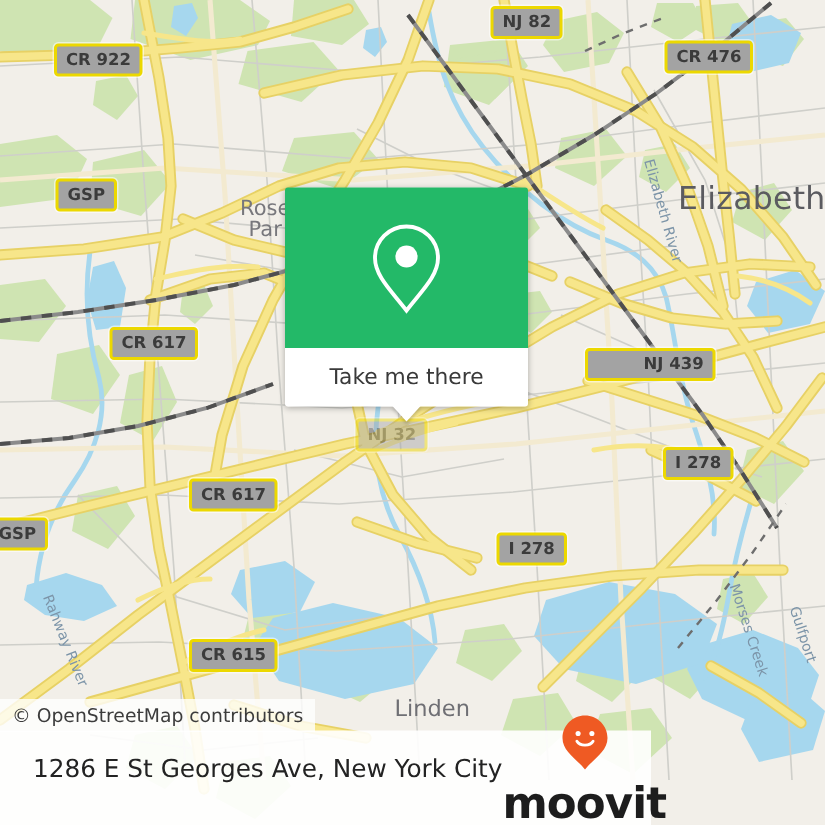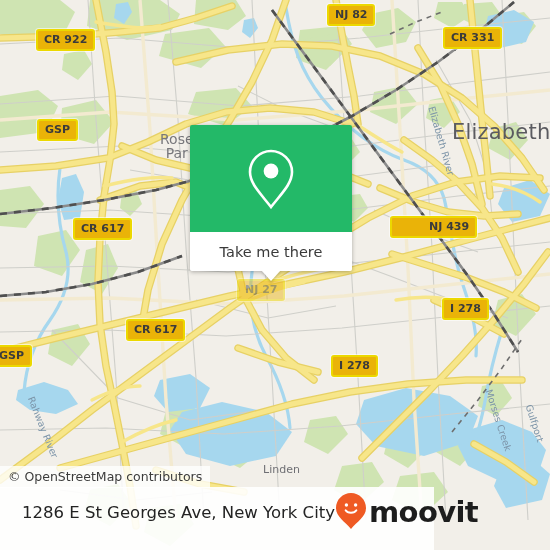--- a/index.html
+++ b/index.html
@@ -45,36 +45,36 @@
     color: #5b5b60;
     letter-spacing: .2px;
   }
   .place-mid {
     font-size: 14px;
     color: #77777c;
     text-align: center;
     line-height: 14px;
   }
   .place-small {
-    font-size: 11px;
+    font-size: 15px;
     color: #6f6f74;
   }
   .water-label {
     position: absolute;
     color: #7c94a8;
     font-family: "DejaVu Sans", sans-serif;
     font-size: 9.5px;
     white-space: nowrap;
     pointer-events: none;
   }
 
   
   .shield {
     position: absolute;
-    background: #eab308;
+    background: #a3a3a3;
     border: 2px solid #ecd800;
     border-radius: 3px;
     color: #3b3b3b;
     font-family: "DejaVu Sans", sans-serif;
     font-size: 11px;
     font-weight: bold;
     line-height: 1;
     padding: 3px 6px 4px 6px;
     white-space: nowrap;
     box-shadow: 0 0 0 1px rgba(255,255,255,.55);
@@ -152,20 +152,21 @@
   #footer-address {
     color: #232323;
     font-family: "DejaVu Sans", sans-serif;
     font-size: 16.5px;
     white-space: nowrap;
   }
   #brand {
     display: flex;
     align-items: center;
     gap: 2px;
+    flex-direction: column;
   }
   #brand-word {
     color: #1d1d1d;
     font-family: "DejaVu Sans", sans-serif;
     font-size: 29px;
     font-weight: bold;
     letter-spacing: -.6px;
     line-height: 1;
   }
 </style>
@@ -374,29 +375,30 @@
 
     <div class="place-label place-small" style="left:263px; top:463px;">Linden</div>
 
     <div class="water-label" style="left:437px; top:105px; transform:rotate(74deg); transform-origin:0 0;">Elizabeth River</div>
     <div class="water-label" style="left:36px; top:395px; transform:rotate(68deg); transform-origin:0 0;">Rahway River</div>
     <div class="water-label" style="left:494px; top:388px; transform:rotate(72deg); transform-origin:0 0;">Morses Creek</div>
     <div class="water-label" style="left:534px; top:403px; transform:rotate(72deg); transform-origin:0 0;">Gulfport</div>
 
     <div class="shield" style="left:36px;  top:29px;">CR 922</div>
     <div class="shield" style="left:327px; top:4px;">NJ 82</div>
-    <div class="shield" style="left:443px; top:27px;">CR 331</div>
+    <div class="shield" style="left:443px; top:27px;">CR 476</div>
     <div class="shield" style="left:37px; top:119px;">GSP</div>
     <div class="shield" style="left:73px; top:218px;">CR 617</div>
-    <div class="shield" style="left:390px; top:216px;padding-left:37px;">NJ 439</div>
-    <div class="shield dim" style="left:237px; top:279px;">NJ 27</div>
+    <div class="shield" style="left:390px; top:232px;padding-left:37px;">NJ 439</div>
+    <div class="shield dim" style="left:237px; top:279px;">NJ 32</div>
     <div class="shield" style="left:442px; top:298px;">I 278</div>
     <div class="shield" style="left:126px; top:319px;">CR 617</div>
     <div class="shield" style="left:331px; top:355px;">I 278</div>
     <div class="shield" style="left:-9px; top:345px;">GSP</div>
+    <div class="shield" style="left:126px; top:426px;">CR 615</div>
 
     <div id="popup">
       <div id="popup-head">
         <span>
           <svg width="48" height="62" viewBox="0 0 48 62" aria-hidden="true">
             <path d="M24 3 C12.4 3 3 12.4 3 24 C3 36 14 46 24 59 C34 46 45 36 45 24 C45 12.4 35.6 3 24 3 Z" fill="none" stroke="#ffffff" stroke-width="2.6"></path>
             <circle cx="24" cy="23" r="7.4" fill="#ffffff"></circle>
           </svg>
         </span>
       </div>

